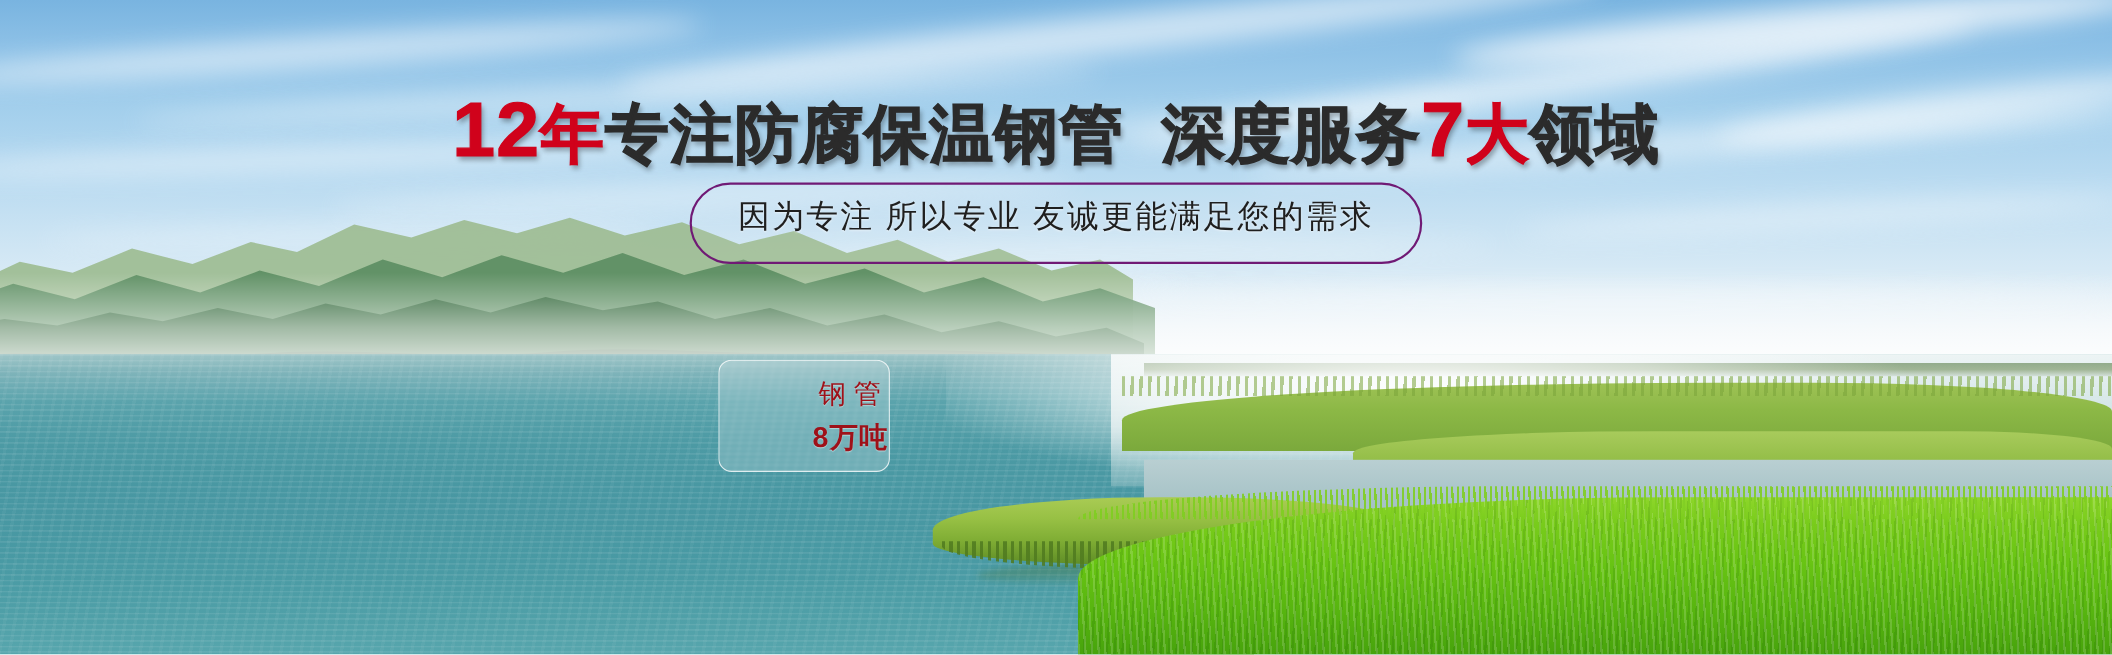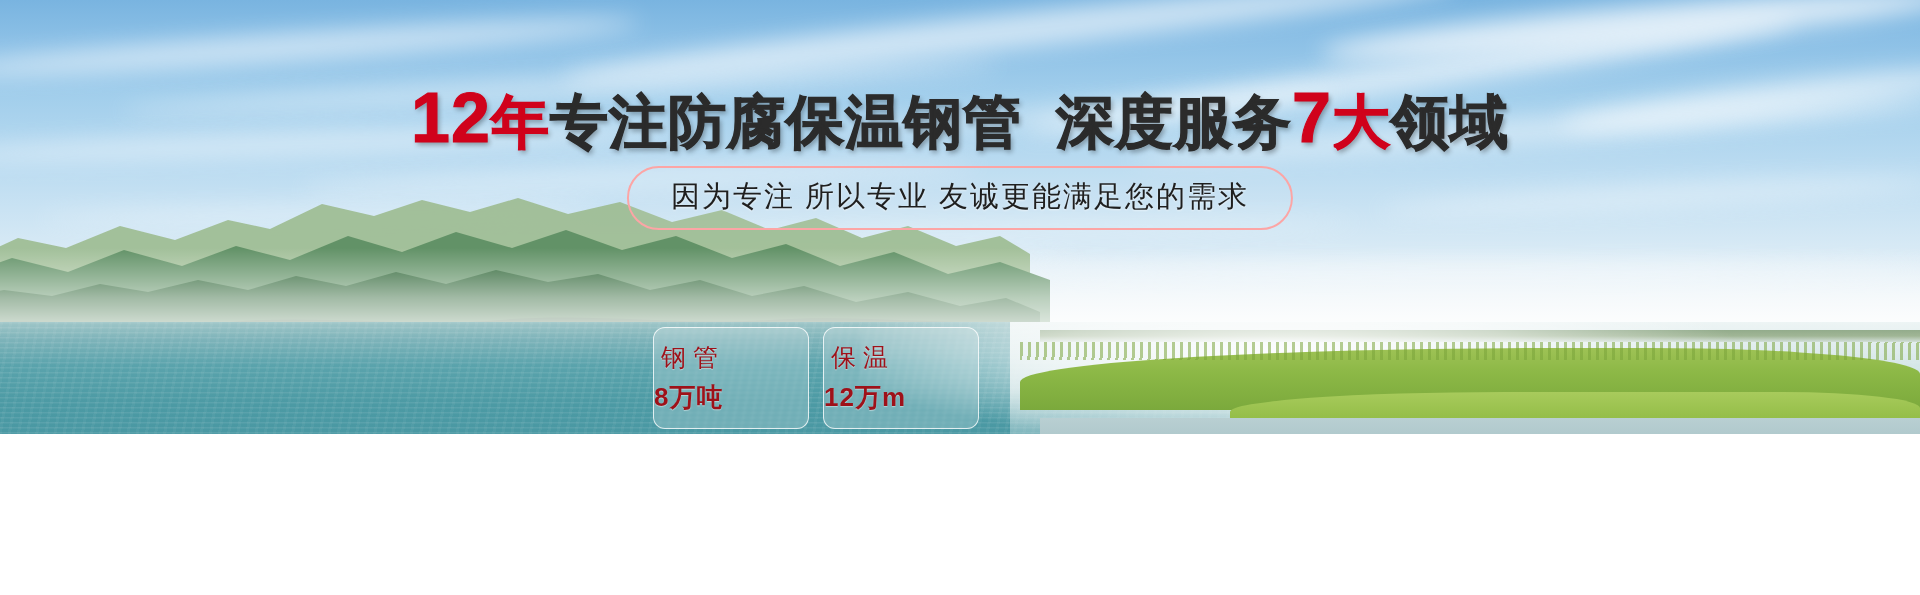--- a/index.html
+++ b/index.html
@@ -5,21 +5,21 @@
 <style>
   * { margin:0; padding:0; box-sizing:border-box; }
   html, body {
     width:1920px; height:595px; overflow:hidden;
     font-family:"Liberation Sans", "DejaVu Sans", sans-serif;
     background:#ffffff;
   }
 
   #banner {
     position:relative;
-    width:1920px; height:434px;
+    width:1920px; height:595px;
     overflow:hidden;
   }
 
   
   .sky {
     position:absolute; left:0; top:0; width:1920px; height:330px;
     background:
       linear-gradient(to bottom,
         #79b4e0 0%,
         #8cc0e6 12%,
@@ -206,22 +206,22 @@
   }
   .hl-dark { color:#2b2b2b; }
   .hl-red  { color:#d0021b; }
   .hl-num  { font-size:70px; }
   .hl-gap  { display:inline-block; width:34px; }
 
   
   .subpill {
     position:absolute; left:50%; top:166px;
     transform:translateX(-50%);
-    padding:9px 42px 11px;
-    border:2px solid #fca5a5;
+    padding:9px 42px 21px;
+    border:2px solid #701a75;
     border-radius:40px;
     color:#1f1f1f;
     font-size:29px;
     letter-spacing:2px;
     white-space:nowrap;
     text-shadow:0 1px 2px rgba(255,255,255,.6);
     background:rgba(255,255,255,.06);
   }
 
   
@@ -230,21 +230,21 @@
     display:flex;
     gap:14px;
   }
   .card {
     width:156px; height:102px;
     border:1px solid rgba(255,255,255,.78);
     border-radius:12px;
     background:rgba(255,255,255,.20);
     display:flex;
     flex-direction:column;
-    align-items:flex-start;
+    align-items:flex-end;
     justify-content:center;
     gap:6px;
     backdrop-filter:blur(1px);
   }
   .card .cl {
     font-size:25px;
     color:#9e1119;
     letter-spacing:7px;
     text-indent:7px;
     font-weight:400;
@@ -340,20 +340,16 @@
   <div class="subpill">因为专注 所以专业  友诚更能满足您的需求</div>
 
   <div class="cards">
 
     <div class="card">
       <div class="cl">钢管</div>
       <div class="cv"><span>8万吨</span></div>
     </div>
 
 
-    <div class="card">
-      <div class="cl">保温</div>
-      <div class="cv"><span>12万m</span></div>
-    </div>
 
   </div>
 
 </div>
 
 </body></html>

